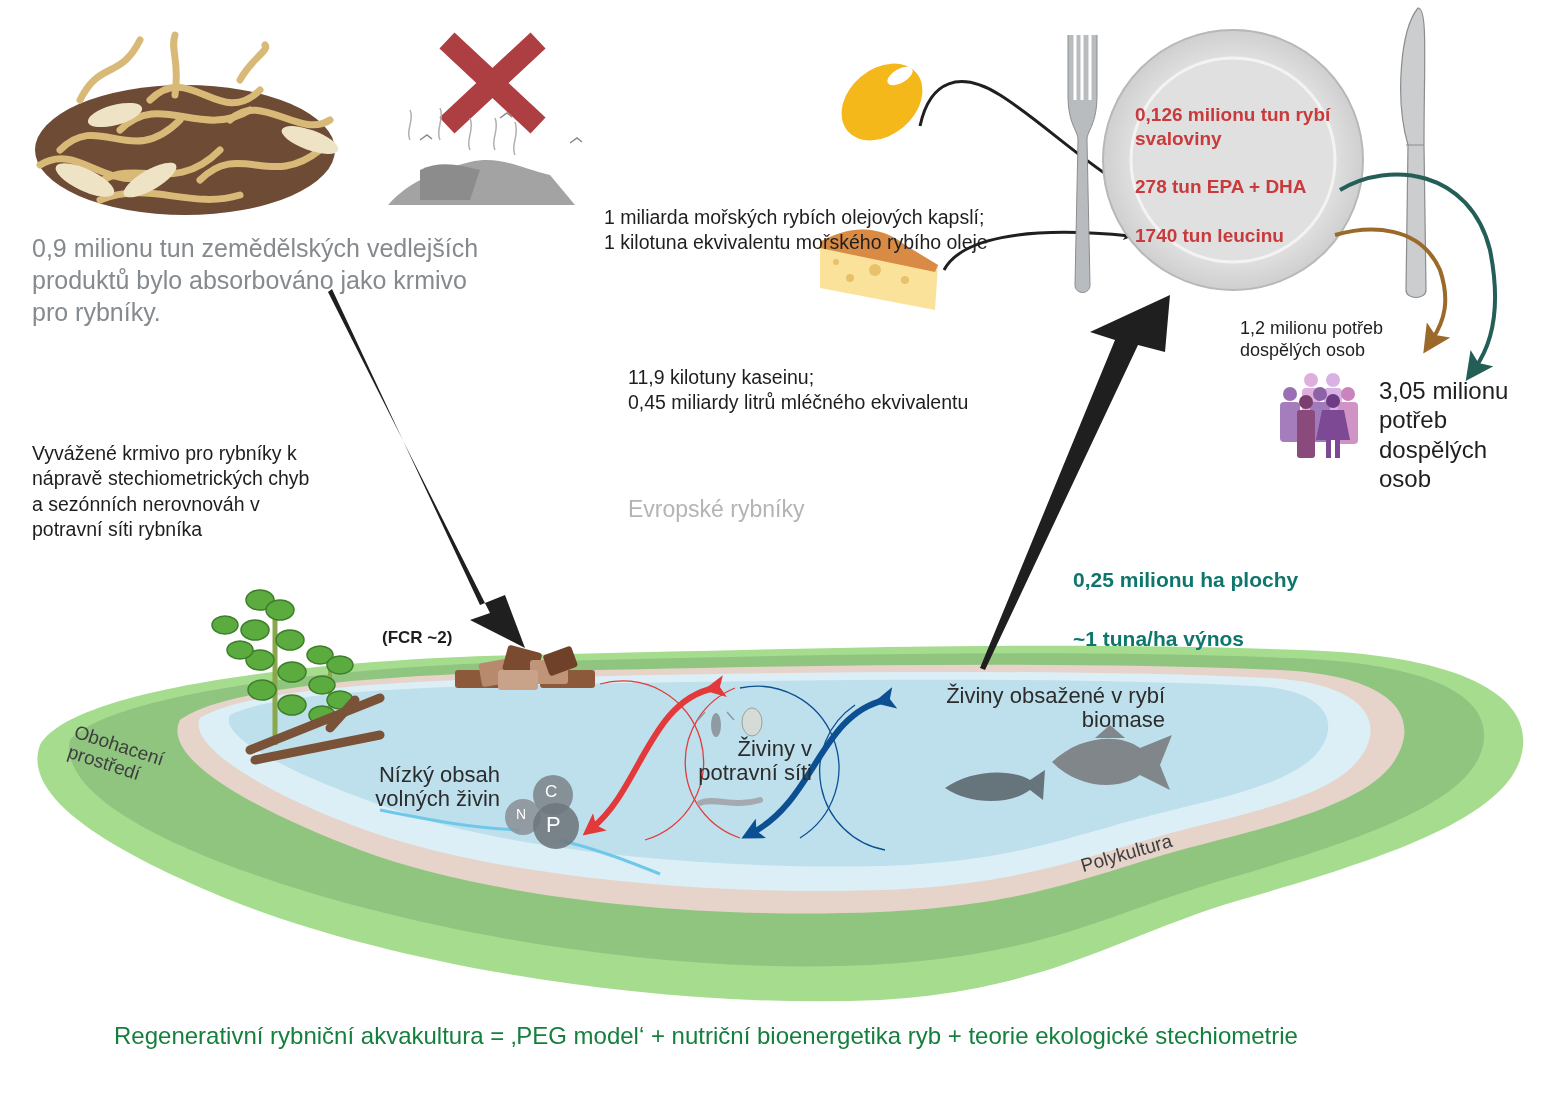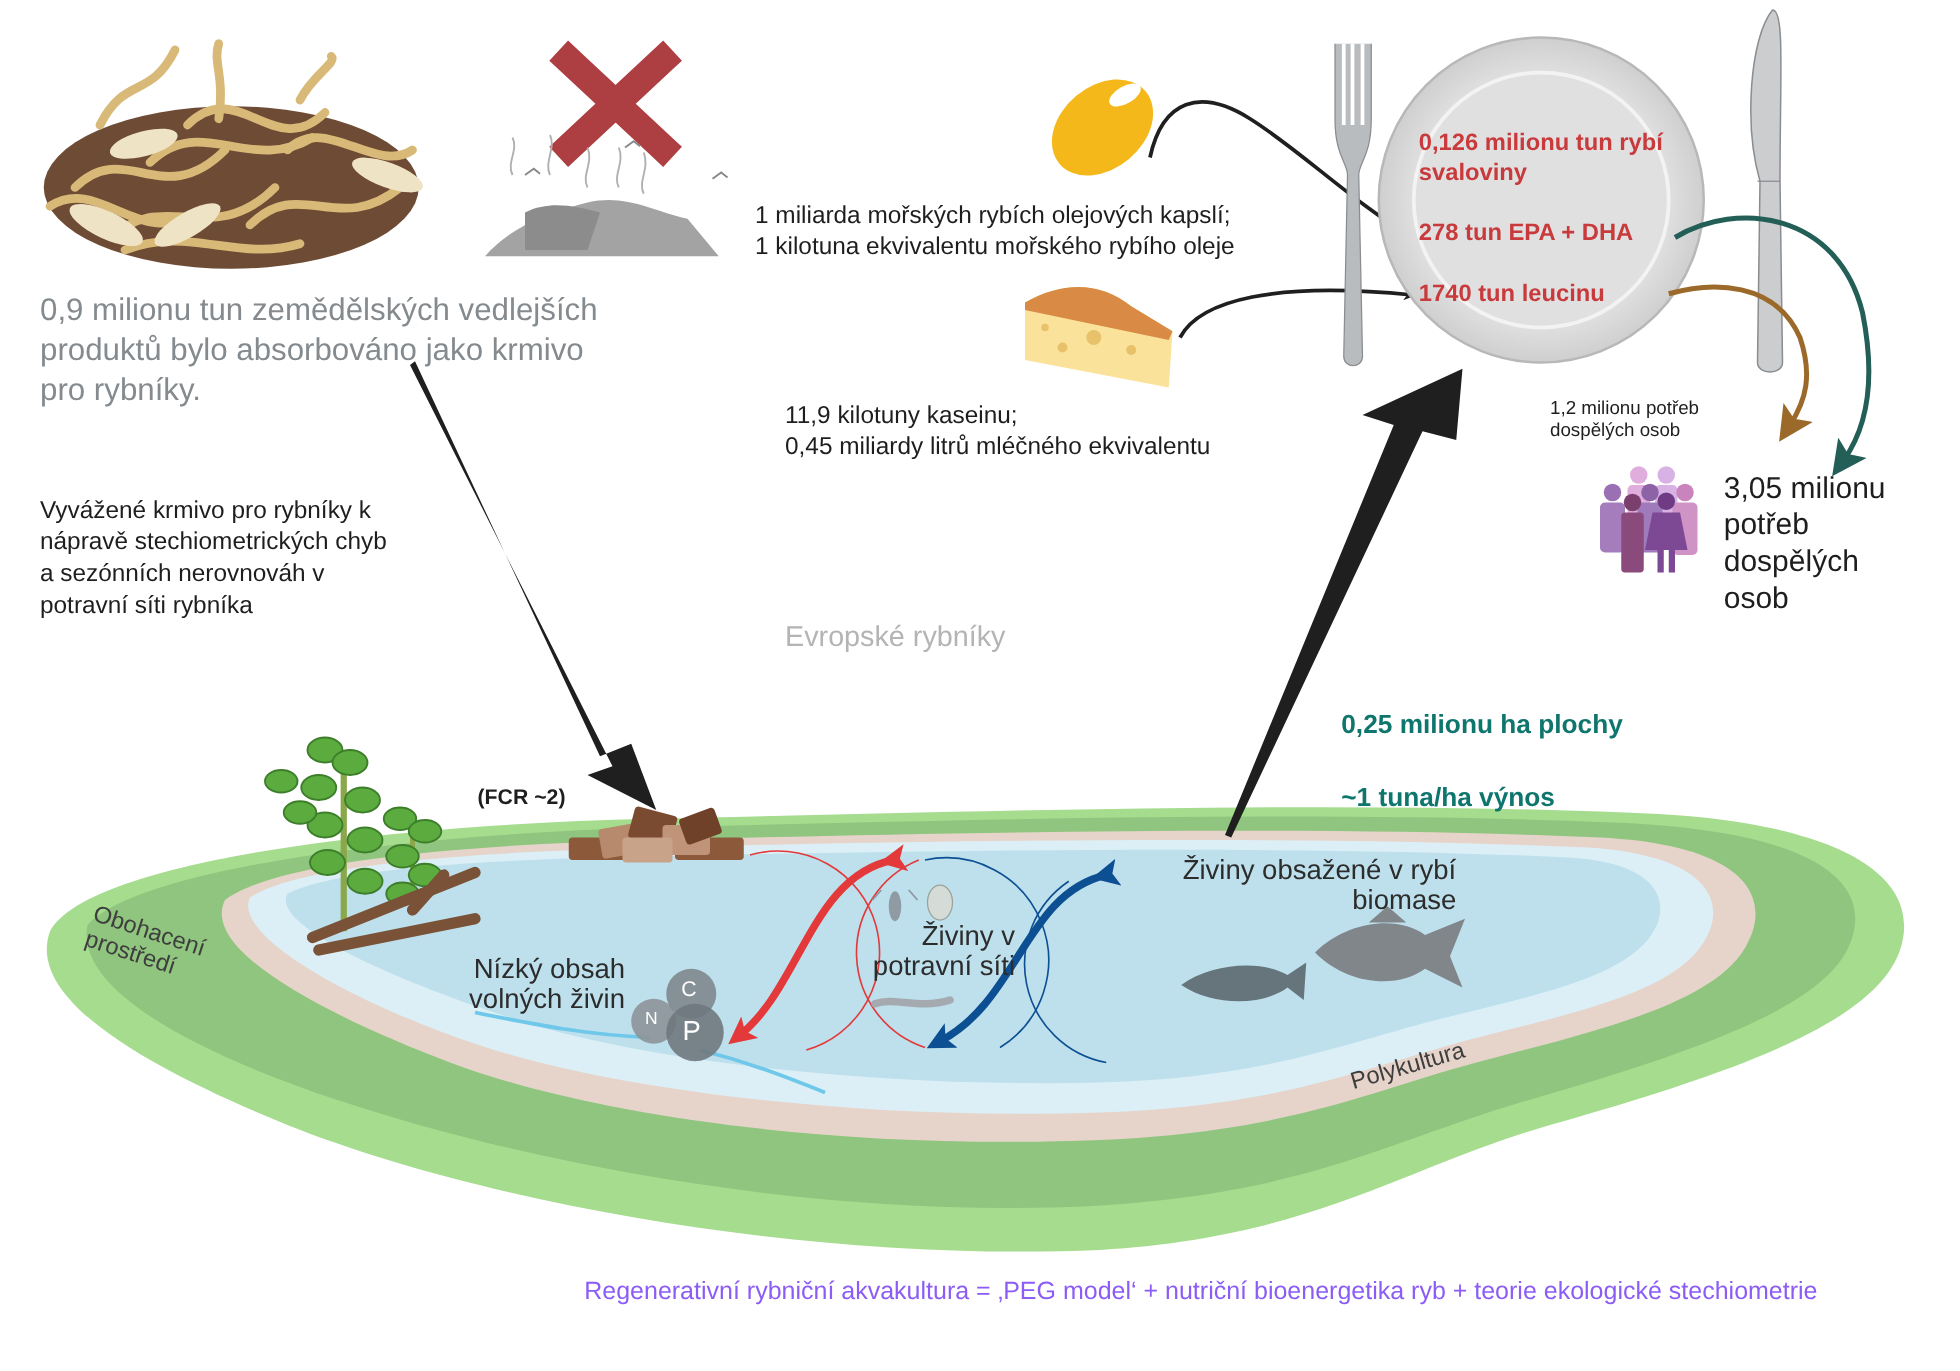--- a/index.html
+++ b/index.html
@@ -1,26 +1,26 @@
 <!DOCTYPE html>
 <html><head>
 <meta charset="utf-8">
 <style>
   html, body { margin: 0; padding: 0; background: #ffffff; }
   body { width: 1568px; height: 1097px; position: relative; overflow: hidden;
          font-family: "Liberation Sans", "DejaVu Sans", sans-serif; color: #1e1e1e; }
   #scene { position: absolute; left: 0; top: 0; width: 1568px; height: 1097px; }
   .txt { position: absolute; white-space: pre-line; line-height: 1.22; }
   .grey-big { color: #848a8e; font-size: 25px; line-height: 1.28; }
-  .body-txt { font-size: 19.5px; line-height: 1.3; }
+  .body-txt { font-size: 19.5px; line-height: 1.3; margin-top: 45px; }
   .red-bold { color: #c93a3c; font-weight: bold; font-size: 19px; }
   .grey-bold { color: #0f766e; font-weight: bold; font-size: 21px; line-height: 1.4; }
   .pond-label { font-size: 22px; color: #2c2c2c; text-align: right; line-height: 1.08; }
   .region-label { font-size: 19px; color: #3e3e3e; }
-  .footer { font-size: 20px; color: #8b5cf6; text-align: right; }
+  .footer { font-size: 24px; color: #15803d; }
 </style>
 </head>
 <body>
 
 <svg id="scene" viewBox="0 0 1568 1097" xmlns="http://www.w3.org/2000/svg">
   <defs>
     <marker id="mk-black" markerWidth="10" markerHeight="10" refX="7" refY="5" orient="auto" markerUnits="userSpaceOnUse" viewBox="0 0 10 10">
       <path d="M0,0 L10,5 L0,10 L3,5 Z" fill="#1f1f1f"></path>
     </marker>
     <marker id="mk-red" markerWidth="22" markerHeight="22" refX="10" refY="11" orient="auto" markerUnits="userSpaceOnUse" viewBox="0 0 22 22">
@@ -220,21 +220,21 @@
 1 kilotuna ekvivalentu mořského rybího oleje</div>
 
 <div class="txt body-txt" style="left:628px; top:320px; width:420px;">11,9 kilotuny kaseinu;
 0,45 miliardy litrů mléčného ekvivalentu</div>
 
 <div class="txt red-bold" style="left:1135px; top:103px; width:220px; line-height:1.25;">0,126 milionu tun rybí
 svaloviny</div>
 <div class="txt red-bold" style="left:1135px; top:175px; width:220px;">278 tun EPA + DHA</div>
 <div class="txt red-bold" style="left:1135px; top:224px; width:220px;">1740 tun leucinu</div>
 
-<div class="txt" style="left:1240px; top:318px; width:200px; font-size:15px;">1,2 milionu potřeb
+<div class="txt" style="left:1240px; top:318px; width:200px; font-size:18px;">1,2 milionu potřeb
 dospělých osob</div>
 <div class="txt" style="left:1379px; top:376px; width:180px; font-size:24px;">3,05 milionu
 potřeb dospělých
 osob</div>
 
 <div class="txt" style="left:628px; top:495px; font-size:23px; color:#b4b4b4;">Evropské rybníky</div>
 
 <div class="txt grey-bold" style="left:1073px; top:536px; width:380px;">
   <div>0,25 milionu ha plochy</div>
   <div>~1 tuna/ha výnos</div>

